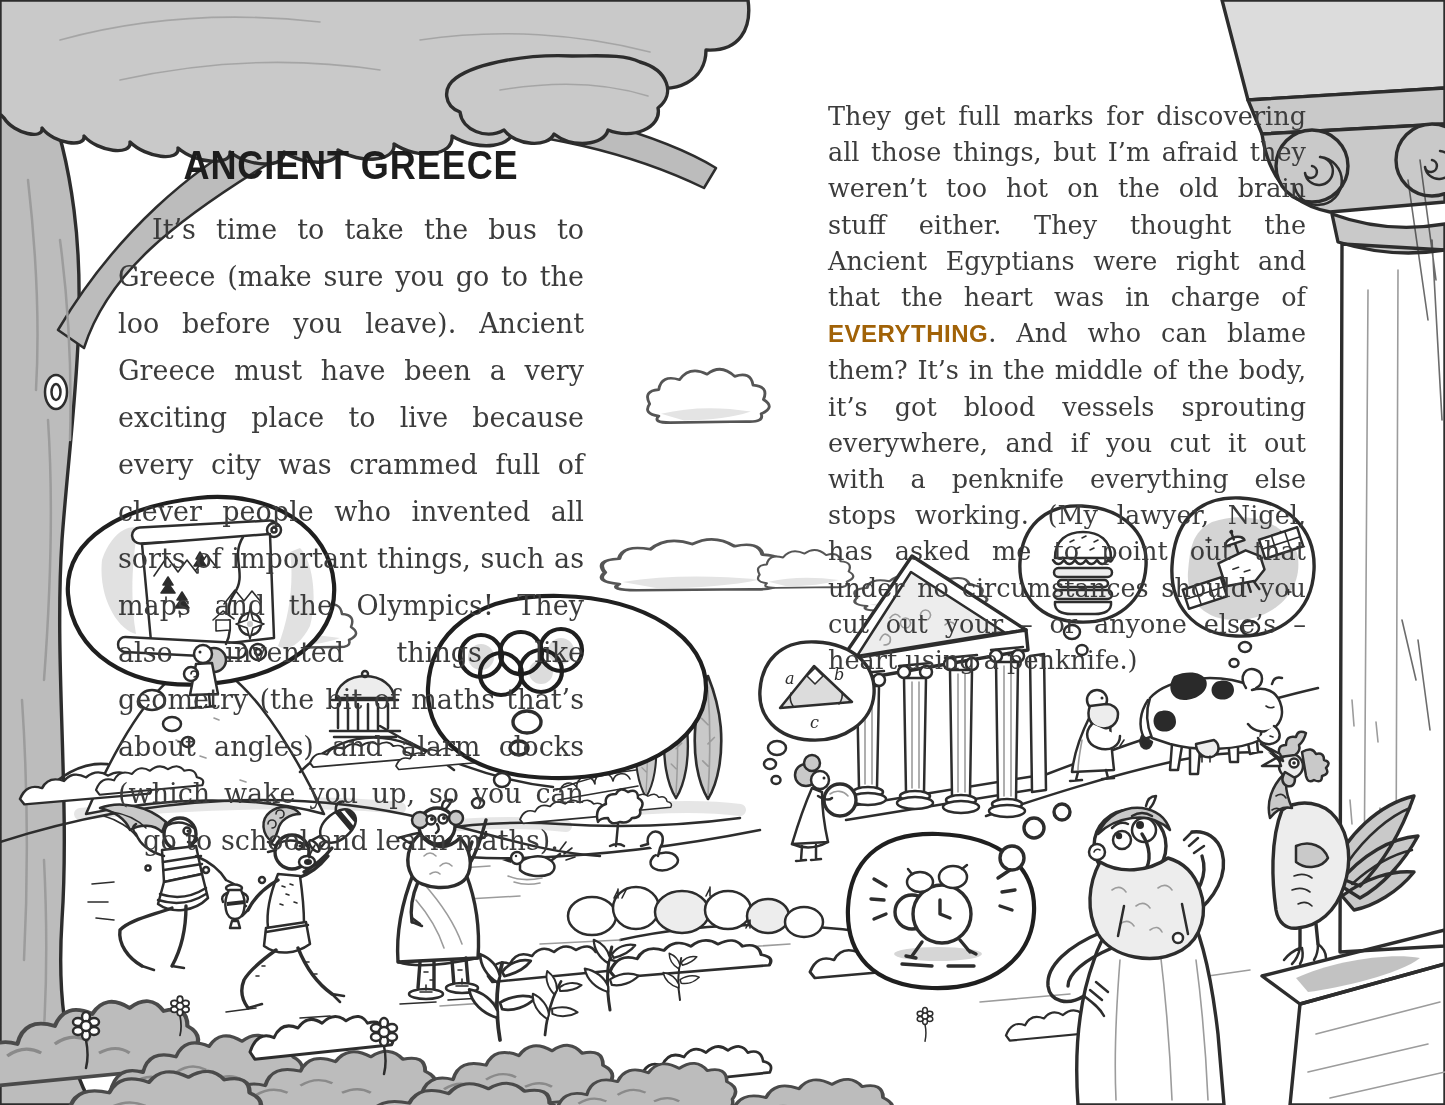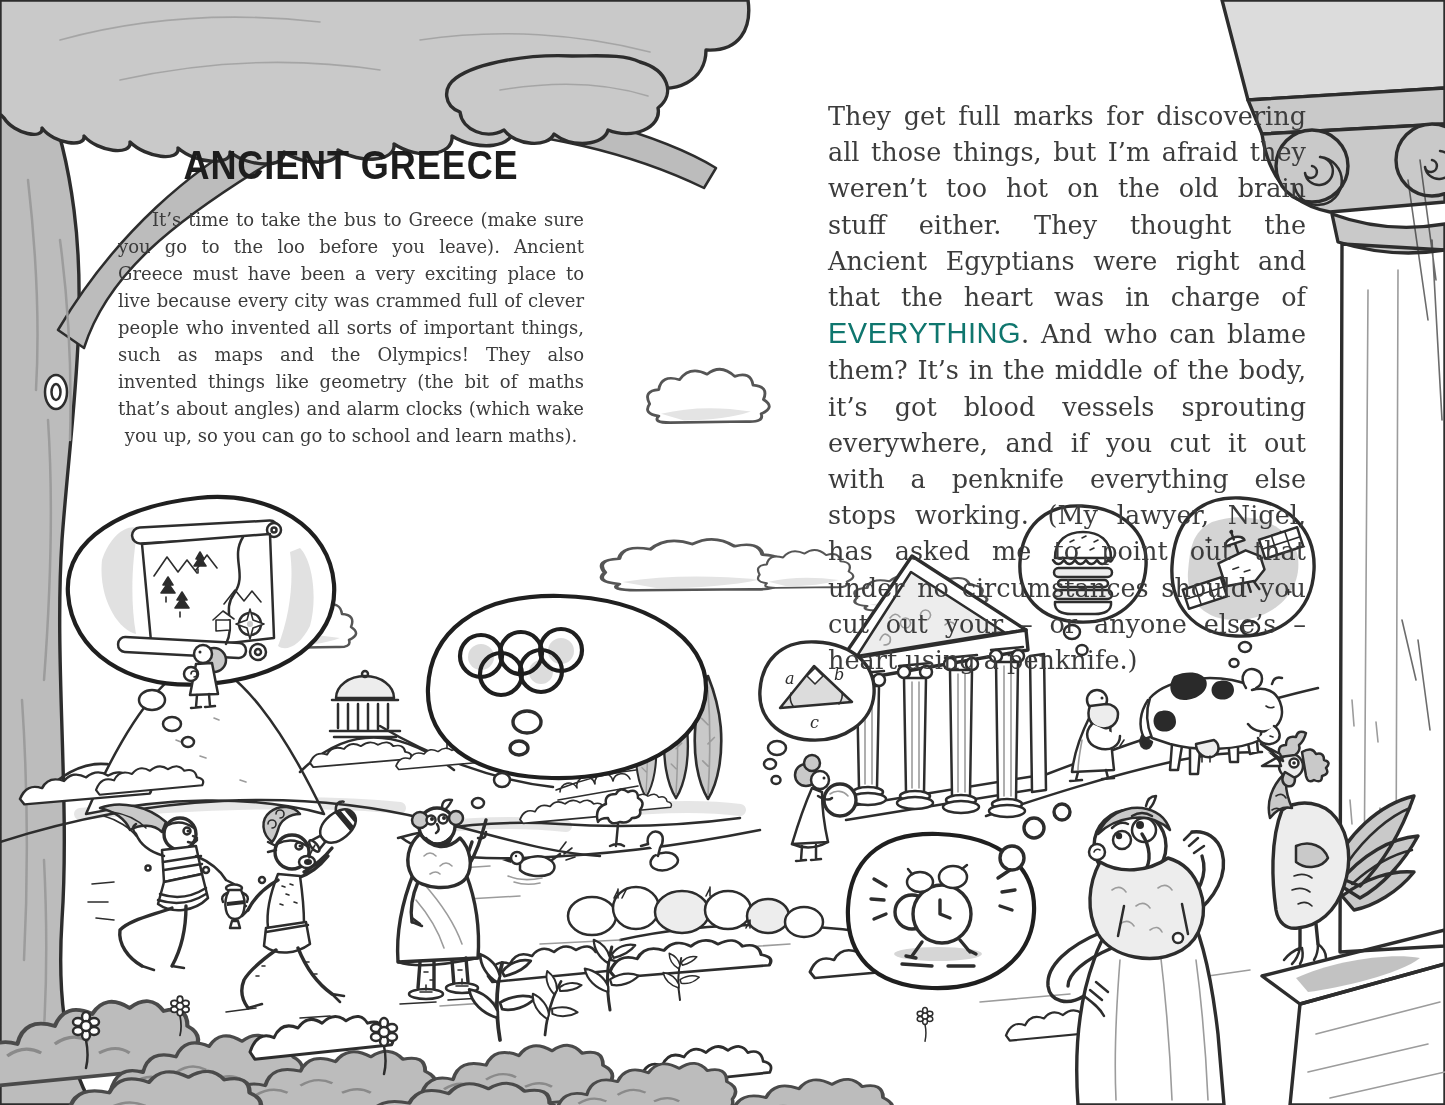--- a/index.html
+++ b/index.html
@@ -17,25 +17,25 @@
   .fg {fill:#c9c9c9;}
   .fg2{fill:#dcdcdc;}
   .fg3{fill:#bcbcbc;}
   .fd {fill:#2a2a2a;}
   .tl {font-family:"DejaVu Serif",serif;font-style:italic;font-size:16px;fill:#2d2d2d;stroke:none;}
   
   .title{position:absolute;left:118px;top:142px;width:466px;margin:0;text-align:center;
          font-family:"Liberation Sans","DejaVu Sans",sans-serif;font-weight:bold;font-size:41px;
          letter-spacing:1px;color:#1d1d1d;transform:scaleX(.88);transform-origin:50% 50%;white-space:nowrap;}
   .col{position:absolute;color:#3c3c3c;text-align:justify;}
-  .col-left{left:118px;top:206px;width:466px;font-size:18px;line-height:27px;
+  .col-left{left:118px;top:206px;width:466px;font-size:27px;line-height:47px;
             text-indent:34px;text-align-last:center;}
   .col-right{left:828px;top:98px;width:478px;font-size:25.5px;line-height:36.2px;}
-  .shout{font-family:"Liberation Sans","DejaVu Sans",sans-serif;font-weight:400;font-size:29px;
-         letter-spacing:.5px;color:#0f766e;}
+  .shout{font-family:"Liberation Sans","DejaVu Sans",sans-serif;font-weight:700;font-size:24px;
+         letter-spacing:.5px;color:#a16207;}
 </style>
 </head>
 <body>
 
 <div class="page">
 
 <svg class="art" width="1445" height="1105" viewBox="0 0 1445 1105" xmlns="http://www.w3.org/2000/svg">
 
   <defs>
     <g id="cloudg">

